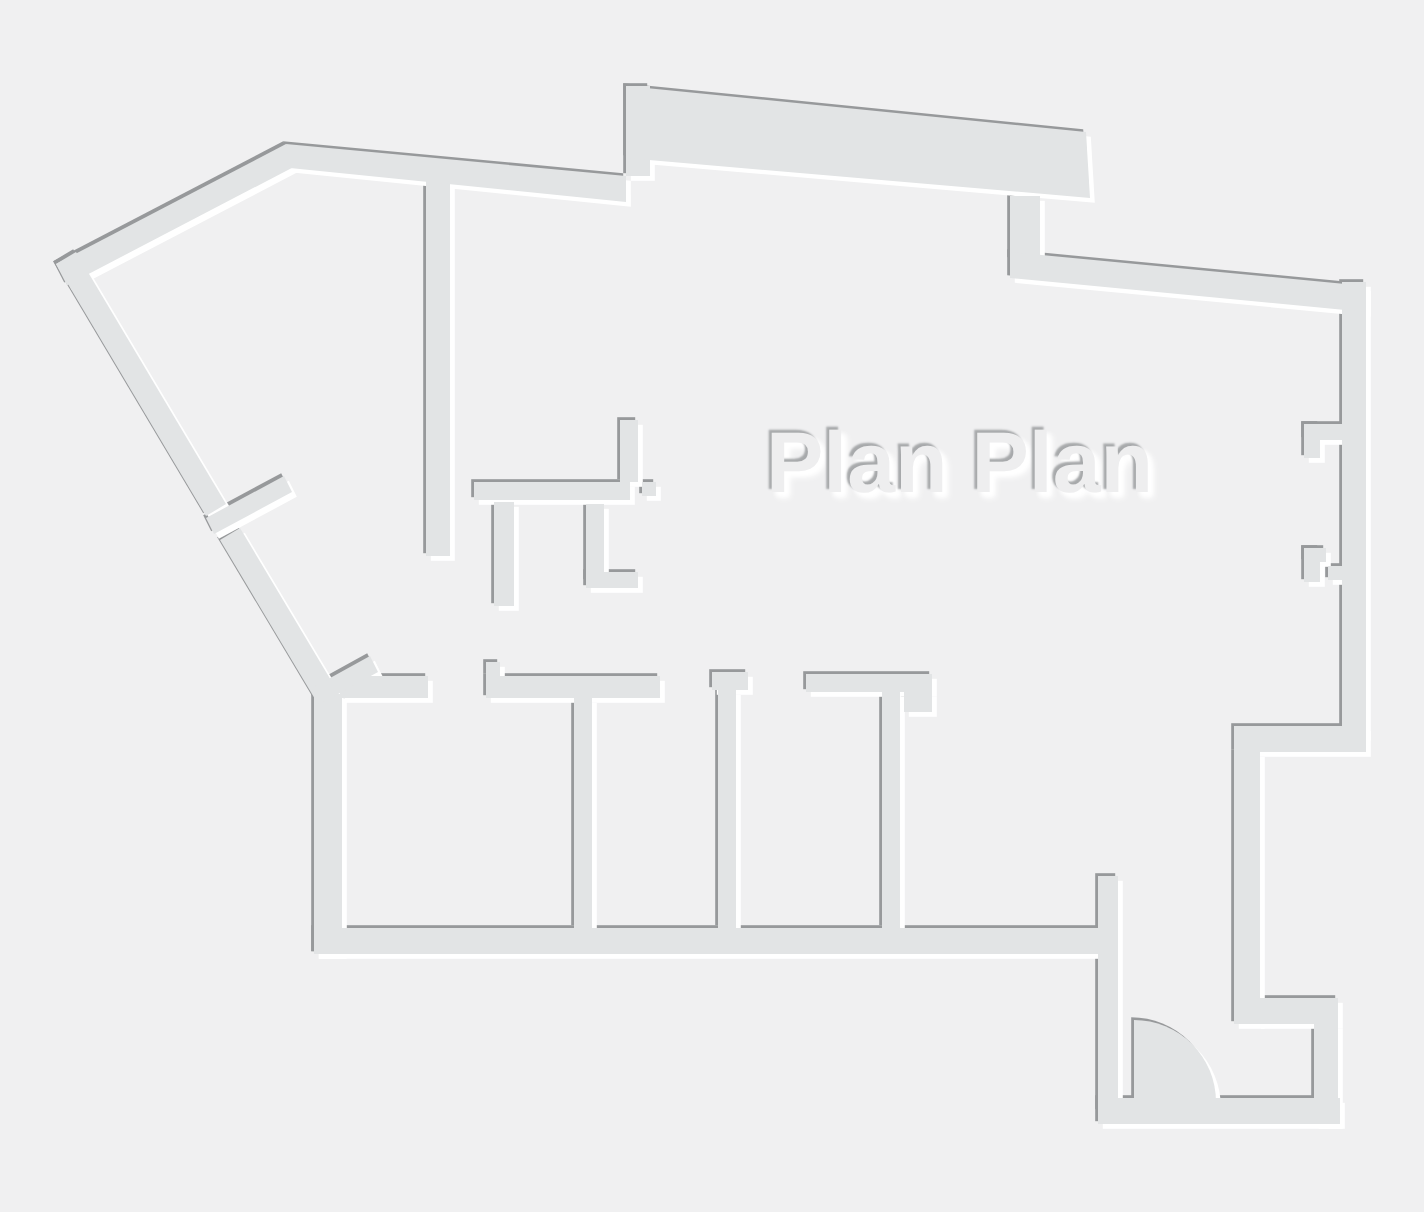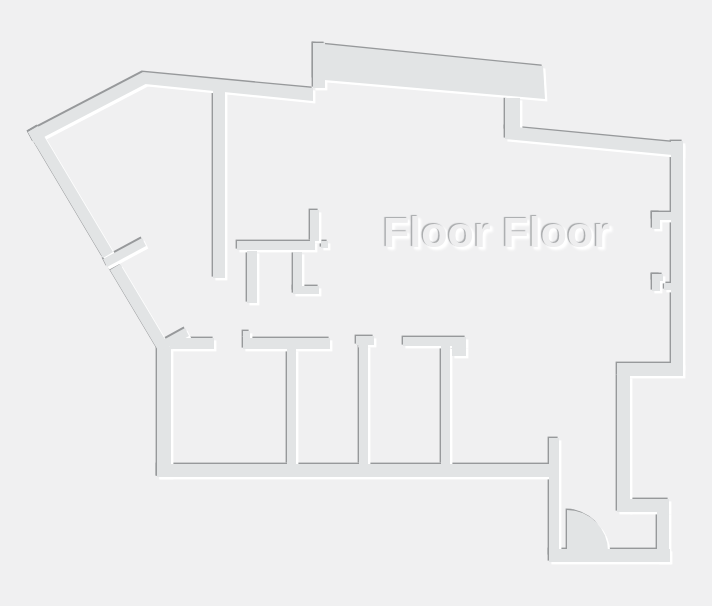--- a/index.html
+++ b/index.html
@@ -81,14 +81,14 @@
           <polygon points="110,270 159,352 169,346 120,264"></polygon>
           <polygon points="103,259 142,238 146,246 107,267"></polygon>
           <polygon points="156,344 185,328 189,336 160,352"></polygon>
           <path d="M 567,551 L 567,510 A 41 41 0 0 1 608 551 Z"></path>
         </g>
       </defs>
       <use href="#plan-shapes" xlink:href="#plan-shapes" fill="#97999b" transform="translate(-1.4,-1.4)"></use>
       <use href="#plan-shapes" xlink:href="#plan-shapes" fill="#ffffff" transform="translate(2.4,2.4)"></use>
       <use href="#plan-shapes" xlink:href="#plan-shapes" fill="#e2e4e5"></use>
     </svg>
-  <div class="plan-title" style="color: rgb(238, 238, 239); text-shadow: rgb(167, 169, 171) -1.5px -1.5px 1px, rgb(255, 255, 255) 2px 2px 2px, rgb(255, 255, 255) 3px 3px 3px;">Floor Floor</div>
+  <div class="plan-title" style="color: rgb(238, 238, 239); text-shadow: rgb(167, 169, 171) -1.5px -1.5px 1px, rgb(255, 255, 255) 2px 2px 2px, rgb(255, 255, 255) 3px 3px 3px;">Plan Plan</div>
 </div>
 
 </body></html>

